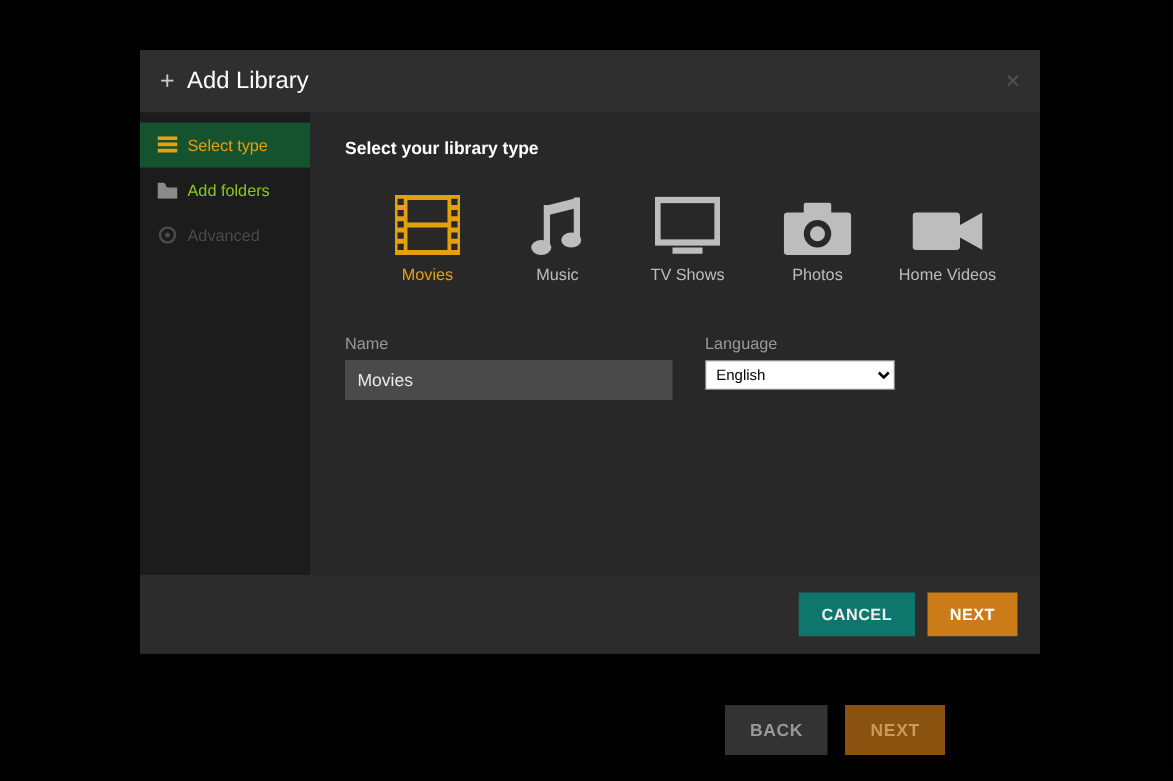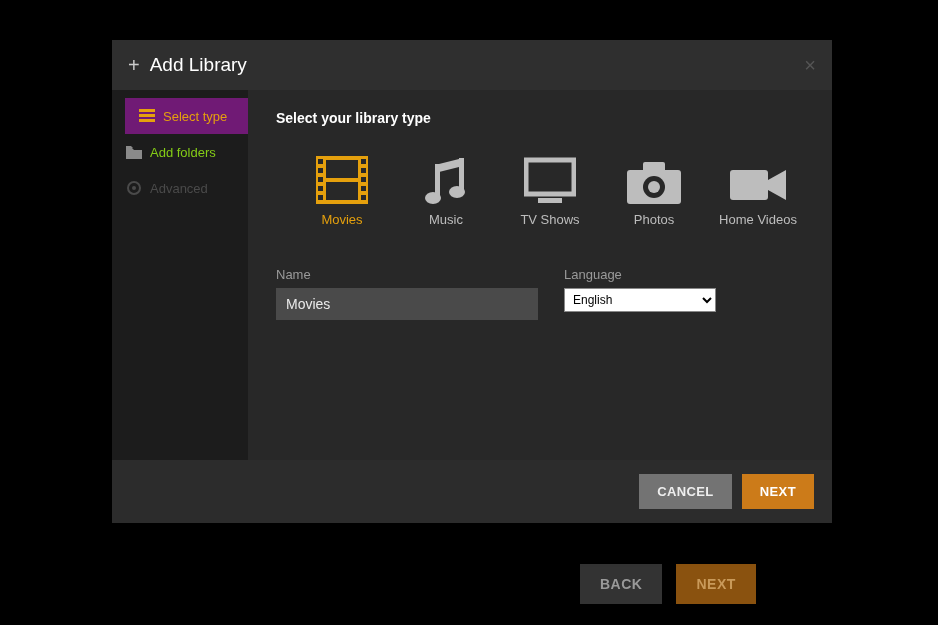--- a/index.html
+++ b/index.html
@@ -33,21 +33,21 @@
   }
   .side-item {
     display: flex;
     align-items: center;
     gap: 8px;
     padding: 10px 14px;
     font-size: 13px;
     color: #84cc16;
     cursor: pointer;
   }
-  .side-item.active { color: #e5a00d; background: #701a75; margin-left: 13px; }
+  .side-item.active { color: #e5a00d; background: #14532d; }
   .side-item.disabled { color: #4a4a4a; }
   .side-icon { width: 16px; height: 16px; display:flex; align-items:center; justify-content:center; }
   .content {
     flex: 1;
     background: #282828;
     padding: 20px 28px 24px 28px;
     color: #ddd;
   }
   .content h4 { font-size: 14px; font-weight: 600; color: #fff; margin-bottom: 22px; }
   .types-row { display: flex; gap: 12px; justify-content: flex-start; margin-left: 20px; }
@@ -88,21 +88,21 @@
     gap: 10px;
   }
   .btn {
     padding: 10px 18px;
     font-size: 13px;
     font-weight: 700;
     letter-spacing: 0.4px;
     border: none;
     cursor: pointer;
   }
-  .btn-cancel { background: #737373; color: #eee; }
+  .btn-cancel { background: #0f766e; color: #eee; }
   .btn-primary { background: #cc7b19; color: #fff; }
   
   .bg-buttons {
     position: absolute;
     left: 580px; top: 564px;
     display: flex; gap: 14px;
   }
   .bg-btn {
     padding: 12px 20px;
     font-size: 14px;

